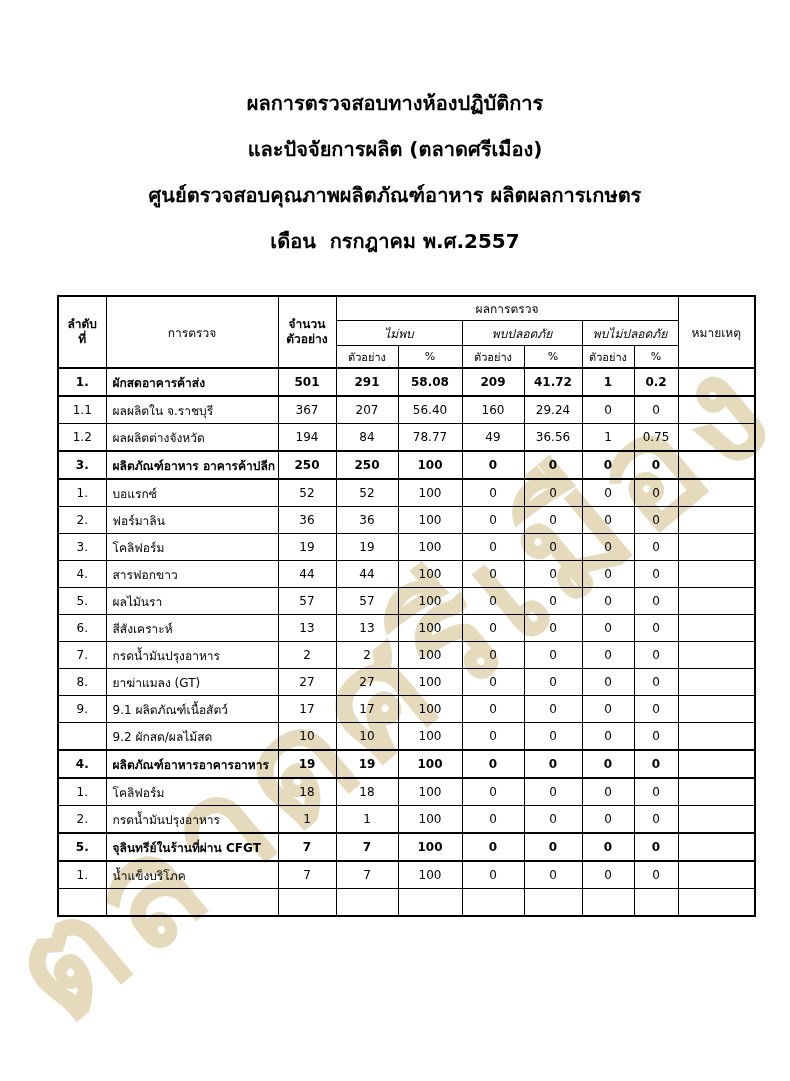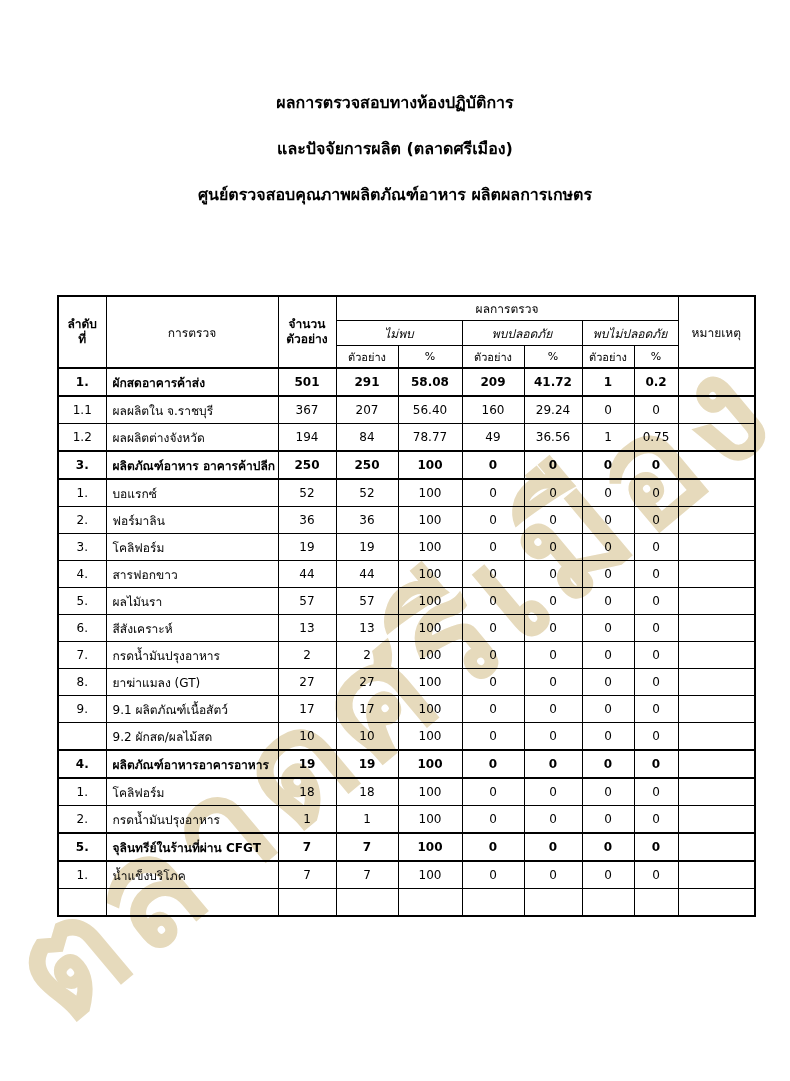--- a/index.html
+++ b/index.html
@@ -18,21 +18,21 @@
   
   .title-block {
     position: absolute;
     top: 80px;
     left: 0;
     width: 100%;
     text-align: center;
     z-index: 2;
   }
   .title-line {
-    font-size: 16px;
+    font-size: 20px;
     font-weight: bold;
     color: #000000;
     line-height: 46px;
     white-space: pre;
   }
   
   .watermark {
     position: absolute;
     left: 30px;
     top: 870px;
@@ -88,20 +88,21 @@
 <body>
 
 <div class="page">
 
   <div class="watermark" style="color: rgb(230, 218, 188);">ตลาดศรีเมือง</div>
 
   <div class="title-block">
     <div class="title-line">ผลการตรวจสอบทางห้องปฏิบัติการ</div>
     <div class="title-line">และปัจจัยการผลิต (ตลาดศรีเมือง)</div>
     <div class="title-line">ศูนย์ตรวจสอบคุณภาพผลิตภัณฑ์อาหาร ผลิตผลการเกษตร</div>
+    <div class="title-line">เดือน  กรกฎาคม พ.ศ.2557</div>
   </div>
 
   <table class="report-table">
     <colgroup>
       <col style="width:48px">
         <col style="width:172px">
         <col style="width:58px">
       <col style="width:62px">
         <col style="width:64px">
         <col style="width:62px">

